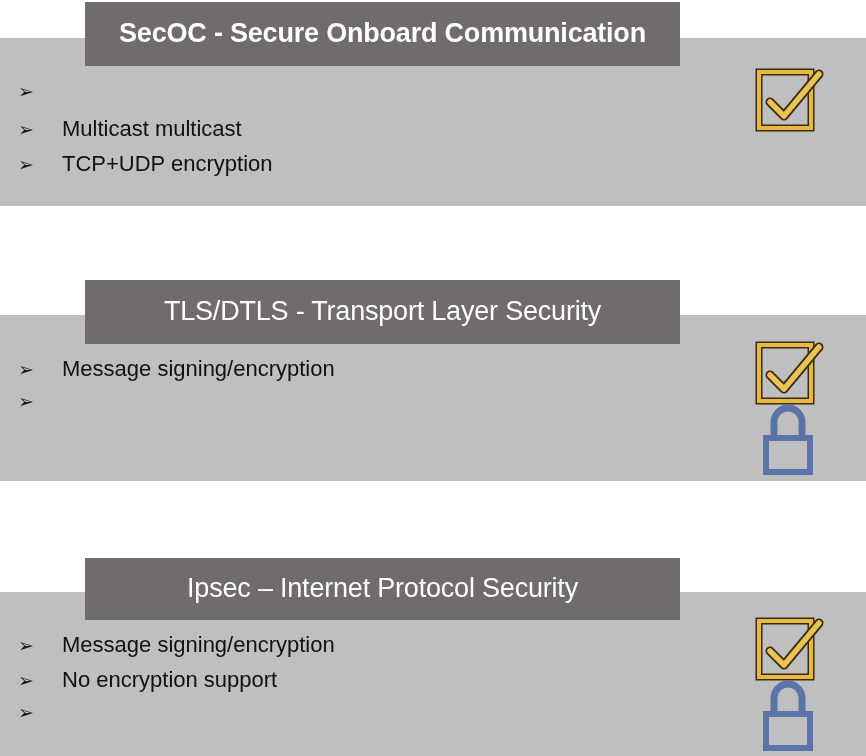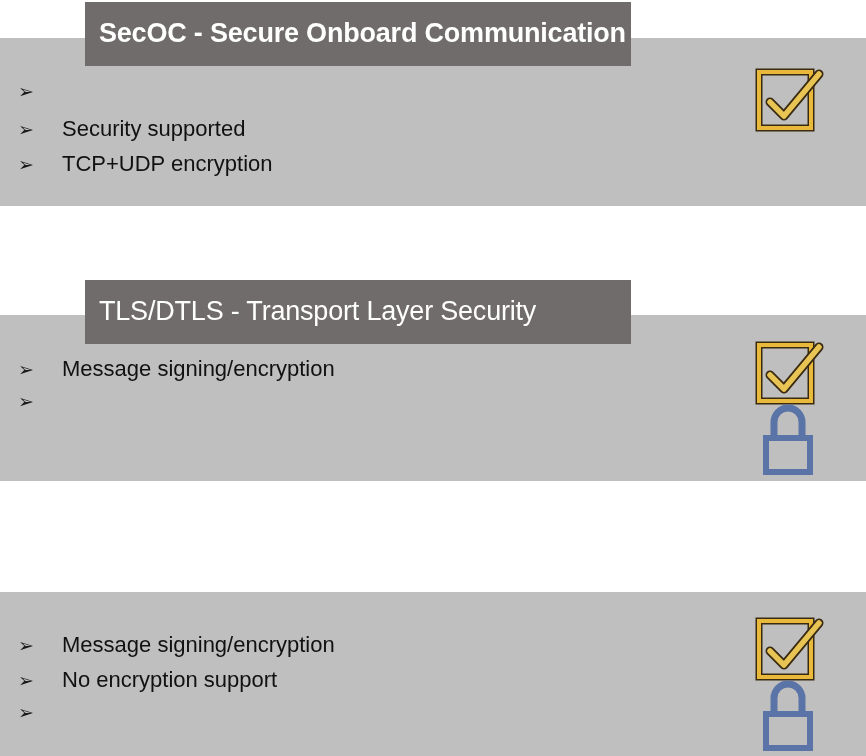--- a/index.html
+++ b/index.html
@@ -31,26 +31,26 @@
     background: #bfbfbf;
   }
   .panel.p1 { top: 38px;  height: 168px; }
   .panel.p2 { top: 315px; height: 166px; }
   .panel.p3 { top: 592px; height: 164px; }
 
   
   .banner {
     position: absolute;
     left: 85px;
-    width: 546px;
+    width: 595px;
     background: #706c6c;
     color: #ffffff;
     display: flex;
     align-items: center;
-    justify-content: flex-start;
+    justify-content: center;
     box-sizing: border-box;
     padding: 0 14px;
   }
   .banner.b1 { top: 2px;   height: 64px; }
   .banner.b2 { top: 280px; height: 64px; }
   .banner.b3 { top: 558px; height: 62px; }
 
   .banner-title {
     font-size: 27px;
     font-weight: 700;
@@ -121,21 +121,21 @@
   <div class="banner b1">
     <span class="banner-title">SecOC - Secure Onboard Communication</span>
   </div>
 
   <div class="bullets l1">
     <div class="bullet-row">
       <span class="bullet-mark">➢</span>
     </div>
     <div class="bullet-row">
       <span class="bullet-mark">➢</span>
-      <span class="bullet-text">Security supported</span>
+      <span class="bullet-text">Multicast multicast</span>
     </div>
     <div class="bullet-row">
       <span class="bullet-mark">➢</span>
       <span class="bullet-text">TCP+UDP encryption</span>
     </div>
   </div>
 
   <div class="icon-slot ic1-check">
     <svg class="check-icon" viewBox="0 0 72 72" xmlns="http://www.w3.org/2000/svg">
       <rect x="6" y="8" width="52" height="56" fill="none" stroke="#3a2a10" stroke-width="7"></rect>
@@ -172,20 +172,23 @@
 
   <div class="icon-slot ic2-lock">
     <svg class="lock-icon" viewBox="0 0 60 78" xmlns="http://www.w3.org/2000/svg">
       <path d="M16 38 V22 a14 14 0 0 1 28 0 V38" fill="none" stroke="#5b74a8" stroke-width="7" stroke-linecap="butt"></path>
       <rect x="8" y="38" width="44" height="34" fill="none" stroke="#5b74a8" stroke-width="6"></rect>
     </svg>
   </div>
 
   <div class="panel p3"></div>
 
+  <div class="banner b3">
+    <span class="banner-title">Ipsec – Internet Protocol Security</span>
+  </div>
 
   <div class="bullets l3">
     <div class="bullet-row">
       <span class="bullet-mark">➢</span>
       <span class="bullet-text">Message signing/encryption</span>
     </div>
     <div class="bullet-row">
       <span class="bullet-mark">➢</span>
       <span class="bullet-text">No encryption support</span>
     </div>

